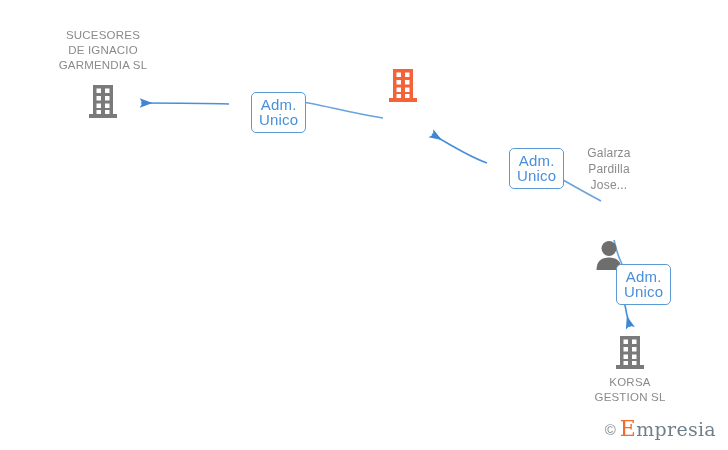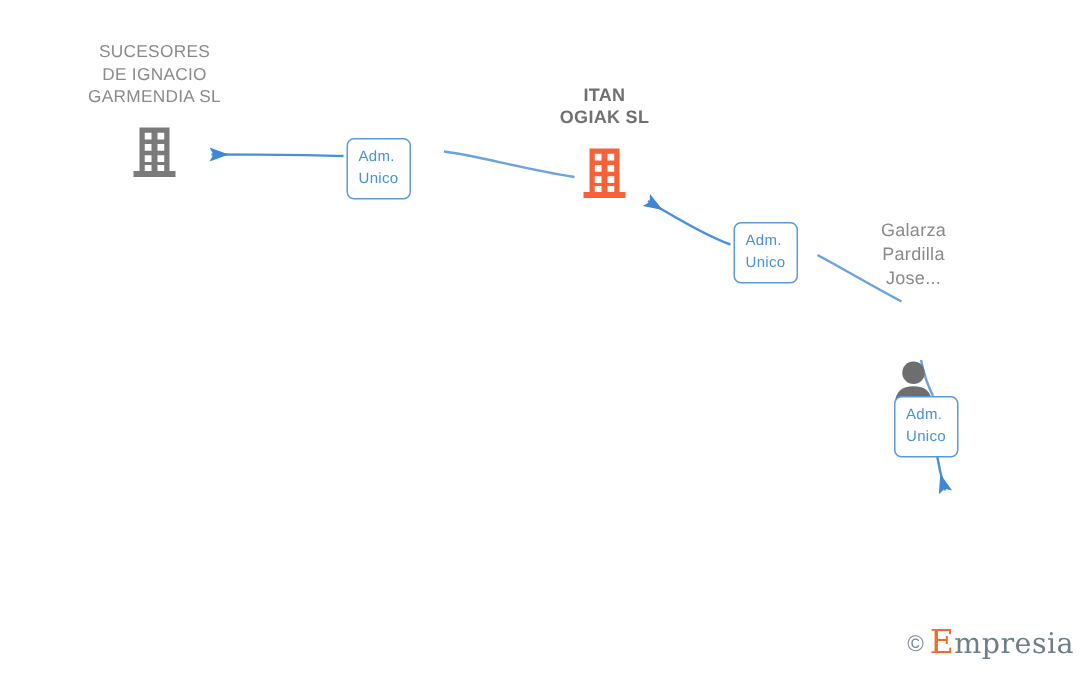--- a/index.html
+++ b/index.html
@@ -71,26 +71,27 @@
   #node-korsa .icon-wrap     { margin-bottom: 5px; }
 
   
   .edge-label {
     position: absolute;
     box-sizing: border-box;
     border: 1.3px solid #5b9bd5;
     border-radius: 5px;
     background: #ffffff;
     color: #4a90d9;
-    font-size: 10px;
+    font-size: 15px;
     line-height: 15px;
     padding: 4px 7px 5px 7px;
-    text-align: left;
+    text-align: center;
     white-space: pre-line;
     letter-spacing: .2px;
+    margin-left: 20px;
   }
   #edge-label-1 { left: 231px; top: 92px; }
   #edge-label-2 { left: 489px; top: 148px; }
   #edge-label-3 { left: 596px; top: 264px; }
 
   
   #watermark {
     position: absolute;
     right: 12px;
     bottom: 10px;
@@ -151,22 +152,20 @@
         <rect x="17" y="13" width="4.5" height="4.5" fill="#ffffff"></rect>
         <rect x="8.5" y="20.5" width="4.5" height="4.5" fill="#ffffff"></rect>
         <rect x="17" y="20.5" width="4.5" height="4.5" fill="#ffffff"></rect>
         <rect x="8.5" y="27" width="4.5" height="4" fill="#ffffff"></rect>
         <rect x="17" y="27" width="4.5" height="4" fill="#ffffff"></rect>
       </svg>
     </div>
   </div>
 
   <div class="node" id="node-itan">
-    <div class="node-label focus">ITAN
-OGIAK  SL</div>
     <div class="icon-wrap">
       <svg width="30" height="36" viewBox="0 0 30 36" xmlns="http://www.w3.org/2000/svg">
         <rect x="5" y="2" width="20" height="29" fill="#f4623a"></rect>
         <rect x="1" y="31" width="28" height="4" fill="#f4623a"></rect>
         <rect x="8.5" y="5.5" width="4.5" height="4.5" fill="#ffffff"></rect>
         <rect x="17" y="5.5" width="4.5" height="4.5" fill="#ffffff"></rect>
         <rect x="8.5" y="13" width="4.5" height="4.5" fill="#ffffff"></rect>
         <rect x="17" y="13" width="4.5" height="4.5" fill="#ffffff"></rect>
         <rect x="8.5" y="20.5" width="4.5" height="4.5" fill="#ffffff"></rect>
         <rect x="17" y="20.5" width="4.5" height="4.5" fill="#ffffff"></rect>
@@ -181,20 +180,38 @@
 Pardilla
 Jose...</div>
     <div class="icon-wrap">
       <svg width="30" height="32" viewBox="0 0 30 32" xmlns="http://www.w3.org/2000/svg">
         <circle cx="15" cy="9.5" r="7.5" fill="#6e6e6e"></circle>
         <path d="M2.5,31 C2.5,22 7.5,18.5 15,18.5 C22.5,18.5 27.5,22 27.5,31 Z" fill="#6e6e6e"></path>
       </svg>
     </div>
   </div>
 
+  <div class="node" id="node-korsa">
+    <div class="icon-wrap">
+      <svg width="30" height="36" viewBox="0 0 30 36" xmlns="http://www.w3.org/2000/svg">
+        <rect x="5" y="2" width="20" height="29" fill="#7a7a7a"></rect>
+        <rect x="1" y="31" width="28" height="4" fill="#7a7a7a"></rect>
+        <rect x="8.5" y="5.5" width="4.5" height="4.5" fill="#ffffff"></rect>
+        <rect x="17" y="5.5" width="4.5" height="4.5" fill="#ffffff"></rect>
+        <rect x="8.5" y="13" width="4.5" height="4.5" fill="#ffffff"></rect>
+        <rect x="17" y="13" width="4.5" height="4.5" fill="#ffffff"></rect>
+        <rect x="8.5" y="20.5" width="4.5" height="4.5" fill="#ffffff"></rect>
+        <rect x="17" y="20.5" width="4.5" height="4.5" fill="#ffffff"></rect>
+        <rect x="8.5" y="27" width="4.5" height="4" fill="#ffffff"></rect>
+        <rect x="17" y="27" width="4.5" height="4" fill="#ffffff"></rect>
+      </svg>
+    </div>
+    <div class="node-label">KORSA
+GESTION  SL</div>
+  </div>
 
   <div class="edge-label" id="edge-label-1">Adm.
 Unico</div>
 
   <div class="edge-label" id="edge-label-2">Adm.
 Unico</div>
 
   <div class="edge-label" id="edge-label-3">Adm.
 Unico</div>
 

